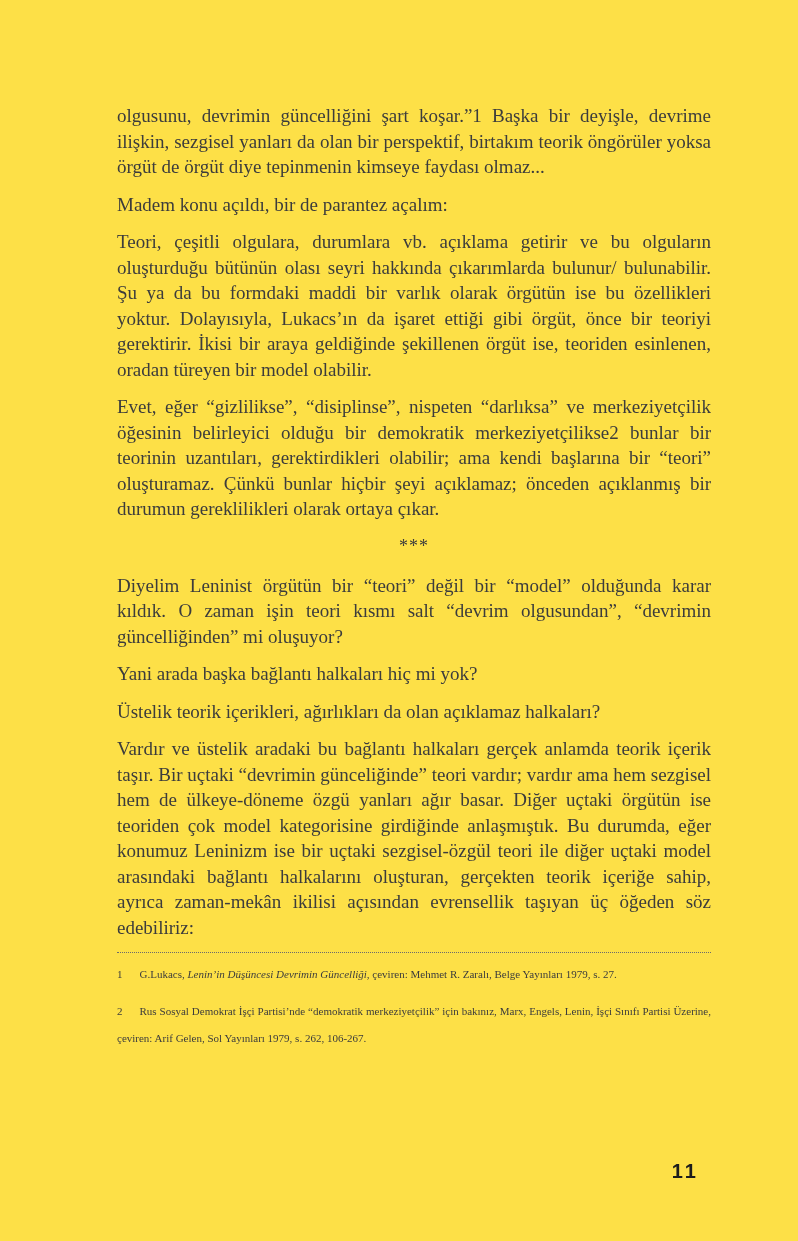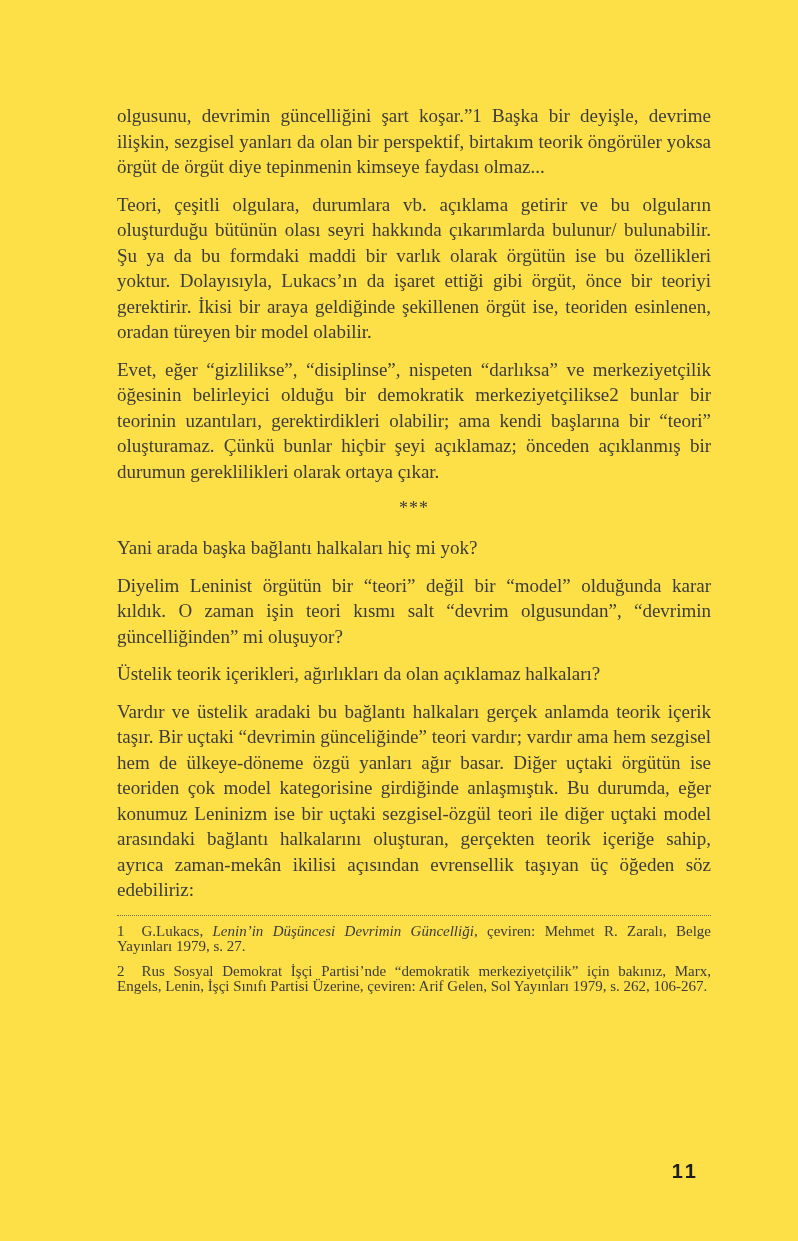--- a/index.html
+++ b/index.html
@@ -34,22 +34,22 @@
     text-align: center;
     letter-spacing: 1px;
   }
   .footnotes {
     margin-top: 9px;
     border-top: 1px dotted #6b6b6b;
     padding-top: 8px;
   }
   p.footnote {
     margin: 0 0 10px 0;
-    font-size: 15px;
-    line-height: 15px;
+    font-size: 11px;
+    line-height: 27px;
     text-align: justify;
     color: #3c3c3c;
   }
   .fn-num { padding-right: 17px; }
   .fn-title-italic { font-style: italic; }
   .page-number {
     position: absolute;
     top: 1160px;
     right: 99px;
     font-family: "Liberation Sans", "DejaVu Sans", sans-serif;
@@ -58,25 +58,26 @@
     letter-spacing: 3px;
     color: #1c1c1c;
   }
 </style>
 </head>
 <body>
 
 <div class="page">
   <div class="text-block">
     <p class="body-par">olgusunu, devrimin güncelliğini şart koşar.”1 Başka bir deyişle, devrime ilişkin, sezgisel yanları da olan bir perspektif, birtakım teorik öngörüler yoksa örgüt de örgüt diye tepinmenin kimseye faydası olmaz...</p>
+    <p class="body-par">Madem konu açıldı, bir de parantez açalım:</p>
     <p class="body-par">Teori, çeşitli olgulara, durumlara vb. açıklama getirir ve bu olguların oluşturduğu bütünün olası seyri hakkında çıkarımlarda bulunur/ bulunabilir. Şu ya da bu formdaki maddi bir varlık olarak örgütün ise bu özellikleri yoktur. Dolayısıyla, Lukacs’ın da işaret ettiği gibi örgüt, önce bir teoriyi gerektirir. İkisi bir araya geldiğinde şekillenen örgüt ise, teoriden esinlenen, oradan türeyen bir model olabilir.</p>
     <p class="body-par">Evet, eğer “gizlilikse”, “disiplinse”, nispeten “darlıksa” ve merkeziyetçilik öğesinin belirleyici olduğu bir demokratik merkeziyetçilikse2 bunlar bir teorinin uzantıları, gerektirdikleri olabilir; ama kendi başlarına bir “teori” oluşturamaz. Çünkü bunlar hiçbir şeyi açıklamaz; önceden açıklanmış bir durumun gereklilikleri olarak ortaya çıkar.</p>
     <p class="separator">***</p>
+    <p class="body-par">Diyelim Leninist örgütün bir “teori” değil bir “model” olduğunda karar kıldık. O zaman işin teori kısmı salt “devrim olgusundan”, “devrimin güncelliğinden” mi oluşuyor?</p>
     <p class="body-par">Yani arada başka bağlantı halkaları hiç mi yok?</p>
-    <p class="body-par">Diyelim Leninist örgütün bir “teori” değil bir “model” olduğunda karar kıldık. O zaman işin teori kısmı salt “devrim olgusundan”, “devrimin güncelliğinden” mi oluşuyor?</p>
     <p class="body-par">Üstelik teorik içerikleri, ağırlıkları da olan açıklamaz halkaları?</p>
     <p class="body-par">Vardır ve üstelik aradaki bu bağlantı halkaları gerçek anlamda teorik içerik taşır. Bir uçtaki “devrimin günceliğinde” teori vardır; vardır ama hem sezgisel hem de ülkeye-döneme özgü yanları ağır basar. Diğer uçtaki örgütün ise teoriden çok model kategorisine girdiğinde anlaşmıştık. Bu durumda, eğer konumuz Leninizm ise bir uçtaki sezgisel-özgül teori ile diğer uçtaki model arasındaki bağlantı halkalarını oluşturan, gerçekten teorik içeriğe sahip, ayrıca zaman-mekân ikilisi açısından evrensellik taşıyan üç öğeden söz edebiliriz:</p>
 
     <div class="footnotes">
       <p class="footnote"><span class="fn-num">1</span><span>G.Lukacs, </span><span class="fn-title-italic">Lenin’in Düşüncesi Devrimin Güncelliği</span><span>, çeviren: Mehmet R. Zaralı, Belge Yayınları 1979, s. 27.</span></p>
       <p class="footnote"><span class="fn-num">2</span><span>Rus Sosyal Demokrat İşçi Partisi’nde “demokratik merkeziyetçilik” için bakınız, Marx, Engels, Lenin, İşçi Sınıfı Partisi Üzerine, çeviren: Arif Gelen, Sol Yayınları 1979, s. 262, 106-267.</span></p>
     </div>
   </div>
 
   <div class="page-number">11</div>

